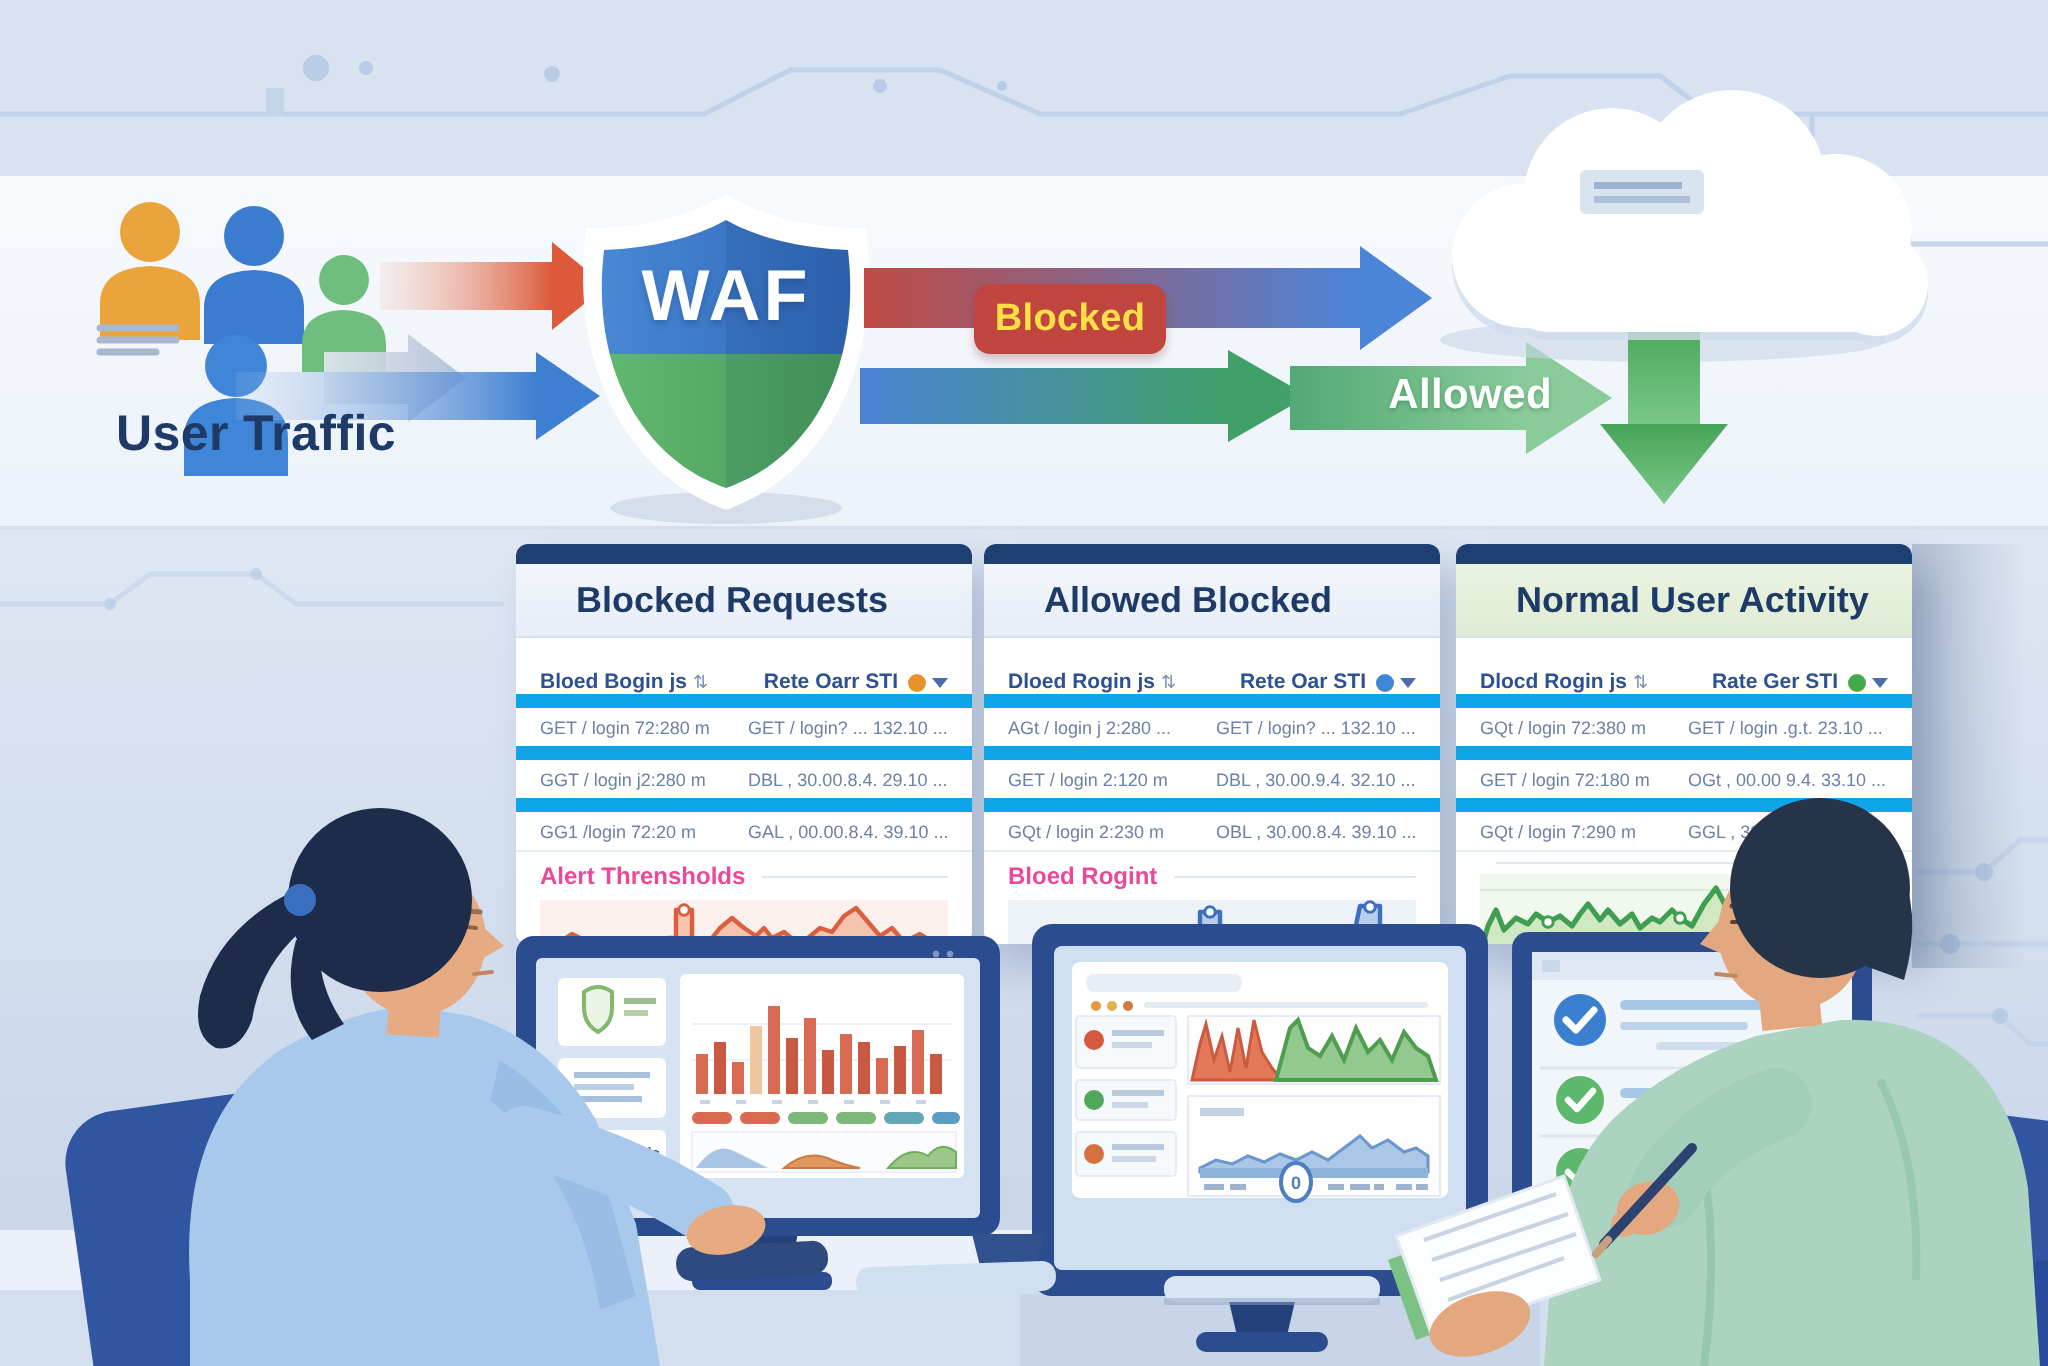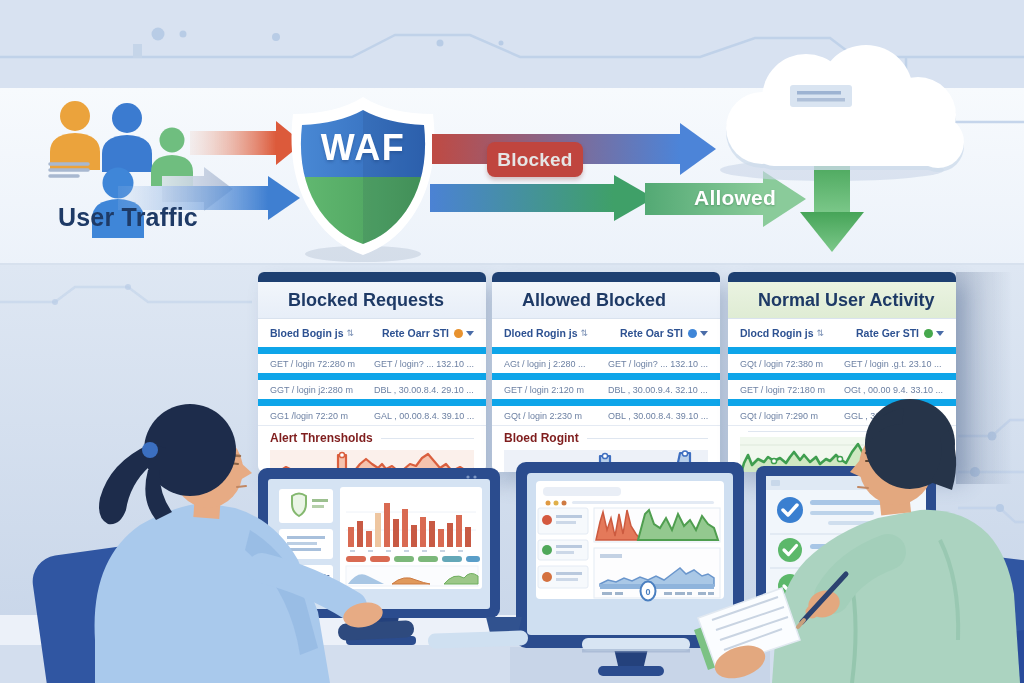--- a/index.html
+++ b/index.html
@@ -9,49 +9,49 @@
   svg text{font-family:"Liberation Sans",sans-serif}
   .layer{position:absolute;left:0;top:0}
   #flow-art{z-index:0}
   #scene-art{z-index:3;pointer-events:none}
 
   
   .flow-label{position:absolute;z-index:1;color:#1e3a66;font-weight:700;letter-spacing:.2px}
   #lbl-user-traffic{left:58px;top:203px;font-size:25px}
   #lbl-waf{left:303px;top:127px;width:120px;text-align:center;font-size:36px;color:#fff;
            letter-spacing:1.5px;text-shadow:0 2px 3px rgba(20,50,100,.28)}
-  #lbl-blocked{left:487px;top:142px;width:96px;height:35px;border-radius:8px;color:#e5e5e5;
+  #lbl-blocked{left:487px;top:142px;width:96px;height:35px;border-radius:8px;color:#fde047;
            font-size:19px;display:flex;align-items:center;justify-content:center;
            box-shadow:0 3px 4px rgba(120,40,30,.25)}
   #lbl-allowed{left:668px;top:186px;width:108px;text-align:right;font-size:21px;color:#fff;
            text-shadow:0 1px 2px rgba(30,90,50,.35)}
   #lbl-appserver{left:735px;top:112px;width:190px;text-align:center;font-size:23px}
 
   
   .panel{position:absolute;top:272px;width:228px;height:200px;background:#fff;border-radius:6px;
          box-shadow:10px 12px 20px rgba(70,95,140,.30);z-index:2;overflow:hidden}
   .panel-strip{height:10px;background:#1d3f71}
   .panel-title-row{height:36px;display:flex;align-items:center;padding:0 30px;
          background:linear-gradient(#f2f6fb,#e7eef8);border-bottom:1px solid #d9e2ee}
   .panel.green .panel-title-row{background:linear-gradient(#eaf3e1,#dfecd4)}
   .panel-title{font-size:18px;font-weight:700;color:#1e3a66;white-space:nowrap}
-  .cols{display:flex;align-items:center;justify-content:space-between;padding:0 12px;height:28px}
+  .cols{display:flex;align-items:flex-end;justify-content:space-between;padding:0 12px;height:28px}
   .colgrp{display:flex;align-items:center}
   .col1,.col2{font-size:10.5px;font-weight:700;color:#2d5191;white-space:nowrap}
   .sort{font-size:9px;color:#7a90b5;margin-left:3px;cursor:pointer}
   .dot{width:9px;height:9px;border-radius:50%;margin:0 3px 0 5px;background:#999}
   .caret{width:0;height:0;border-left:4px solid transparent;border-right:4px solid transparent;
          border-top:5px solid #4a6ca8;cursor:pointer}
   .trow{display:flex;height:19px;align-items:center;border-top:7px solid #0ea5e9;
          padding:0 12px;font-size:9px;color:#6d81a3}
   .trow .c1{flex:1.04;white-space:nowrap;overflow:hidden}
   .trow .c2{flex:1;white-space:nowrap;overflow:hidden}
   .section-row{display:flex;align-items:center;border-top:1px solid #e4eaf3;height:24px;padding:0 12px}
   .panel.green .section-row{height:11px}
-  .section-title{font-size:12px;font-weight:700;color:#7f1d1d;white-space:nowrap}
+  .section-title{font-size:12px;font-weight:700;color:#ec4899;white-space:nowrap}
   .section-rule{flex:1;height:1px;background:#dfe6f0;margin-left:8px}
   .spark{display:block;margin:0 12px}
   .side-shadow{position:absolute;left:956px;top:272px;width:56px;height:212px;z-index:1;
          background:linear-gradient(to right,rgba(88,108,142,.32),rgba(88,108,142,0))}
 </style>
 </head>
 <body>
 
 <div class="stage">
 

